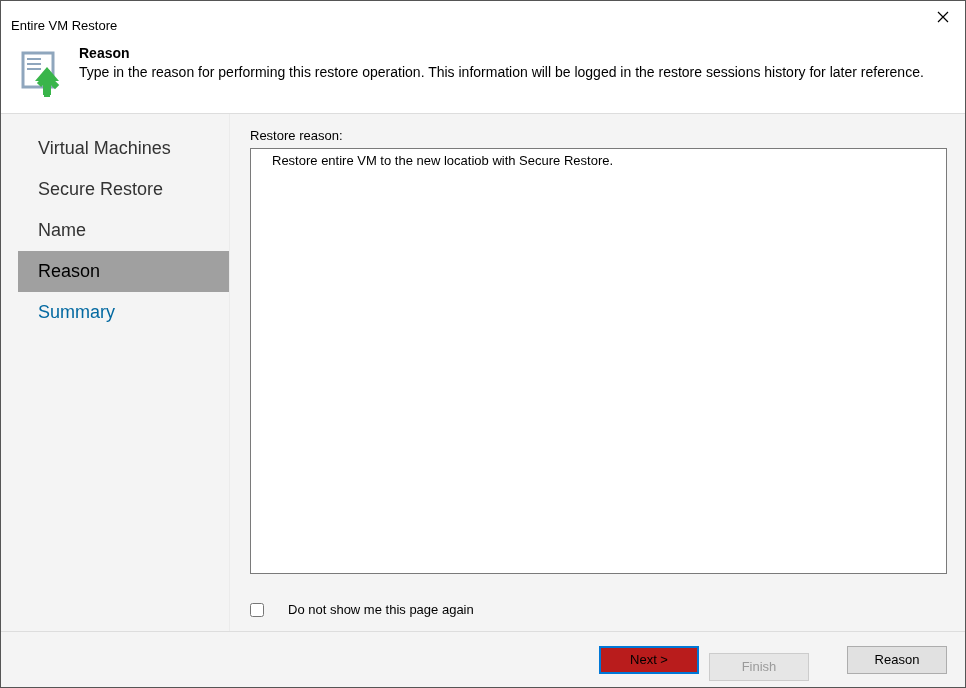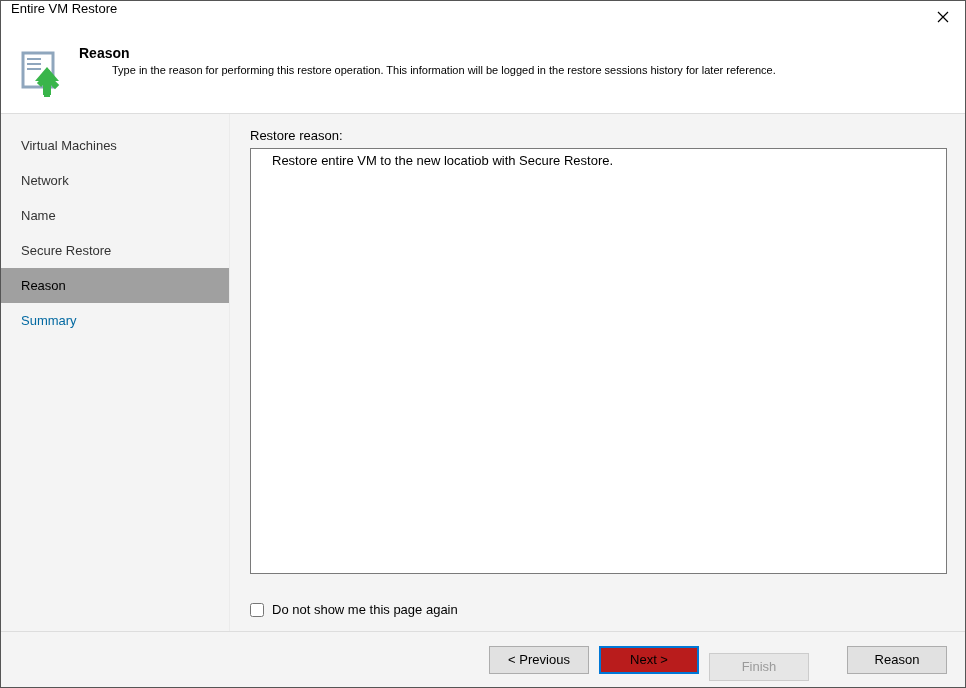--- a/index.html
+++ b/index.html
@@ -17,21 +17,21 @@
       width: 966px;
       height: 688px;
       border: 1px solid #555;
       display: flex;
       flex-direction: column;
       background: #fff;
     }
     .titlebar {
       height: 32px;
       display: flex;
-      align-items: flex-start;
+      align-items: flex-end;
       justify-content: space-between;
       padding: 0 0 0 10px;
       background: #fff;
     }
     .close-btn {
       width: 45px;
       height: 32px;
       display: flex;
       align-items: center;
       justify-content: center;
@@ -52,42 +52,42 @@
       height: 48px;
       flex-shrink: 0;
       margin-top: 4px;
     }
     .header-text .header-title {
       font-weight: 700;
       font-size: 14px;
       margin-bottom: 2px;
     }
     .header-text .header-desc {
-      font-size: 11px;
+      font-size: 14px;
       line-height: 1.35;
-      margin-left: 33px;
     }
     .body {
       flex: 1;
       display: flex;
       overflow: hidden;
       background: #f4f4f4;
     }
     .sidebar {
       width: 228px;
       padding: 14px 0 0 0;
       background: #f4f4f4;
       display: flex;
       flex-direction: column;
     }
     .sidebar-item {
       padding: 10px 20px;
-      font-size: 13px;
+      font-size: 18px;
       cursor: pointer;
       color: #333;
+      margin-left: 17px;
     }
     .sidebar-item.active {
       background: #a0a0a0;
       color: #000;
     }
     .sidebar-item.disabled {
       color: #0369a1;
     }
     .main {
       flex: 1;
@@ -109,21 +109,21 @@
       border: 1px solid #7a7a7a;
       background: #fff;
       padding: 4px 21px;
       font-family: inherit;
       font-size: 13px;
       outline: none;
     }
     .checkbox-row {
       display: flex;
       align-items: center;
-      gap: 8px;
+      gap: 24px;
       margin-top: 28px;
       font-size: 13px;
     }
     .checkbox-row input[type="checkbox"] {
       width: 14px;
       height: 14px;
       border: 1px solid #333;
     }
     .footer {
       height: 56px;
@@ -186,38 +186,36 @@
     </div>
     <div class="header-text">
       <div class="header-title">Reason</div>
       <div class="header-desc">Type in the reason for performing this restore operation. This information will be logged in the restore sessions history for later reference.</div>
     </div>
   </div>
 
   <div class="body">
     <div class="sidebar">
       <div class="sidebar-item"><span>Virtual Machines</span></div>
-      <div class="sidebar-item"><span>Network</span></div>
+      <div class="sidebar-item"><span>Secure Restore</span></div>
       <div class="sidebar-item"><span>Name</span></div>
-      <div class="sidebar-item"><span>Secure Restore</span></div>
       <div class="sidebar-item active"><span>Reason</span></div>
       <div class="sidebar-item disabled"><span>Summary</span></div>
     </div>
 
     <div class="main">
       <div class="main-label">Restore reason:</div>
       <textarea class="reason-textarea" style="">Restore entire VM to the new locatiob with Secure Restore.</textarea>
       <label class="checkbox-row">
         <input type="checkbox" style="">
         <span>Do not show me this page again</span>
       </label>
     </div>
   </div>
 
   <div class="footer">
-    <button class="btn">&lt; Previous</button>
     <button class="btn primary">Next &gt;</button>
     <button class="btn disabled">Finish</button>
     <div class="btn-spacer"></div>
     <button class="btn">Reason</button>
   </div>
 
 </div>
 
 </body></html>

